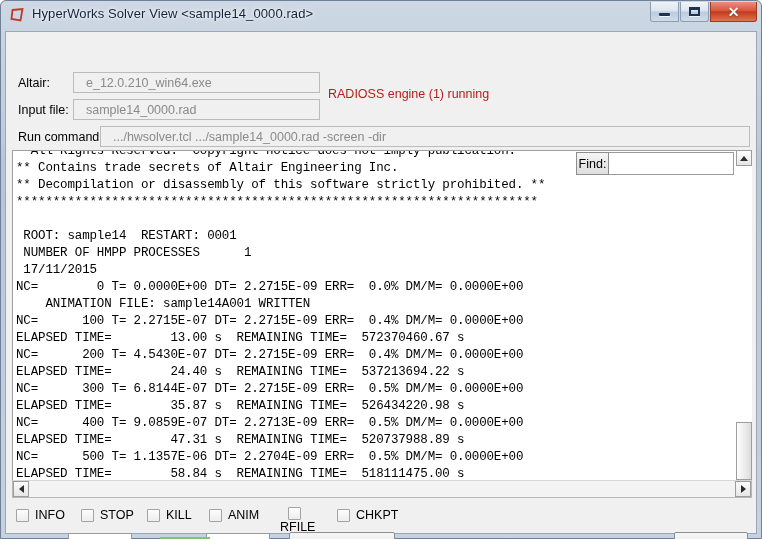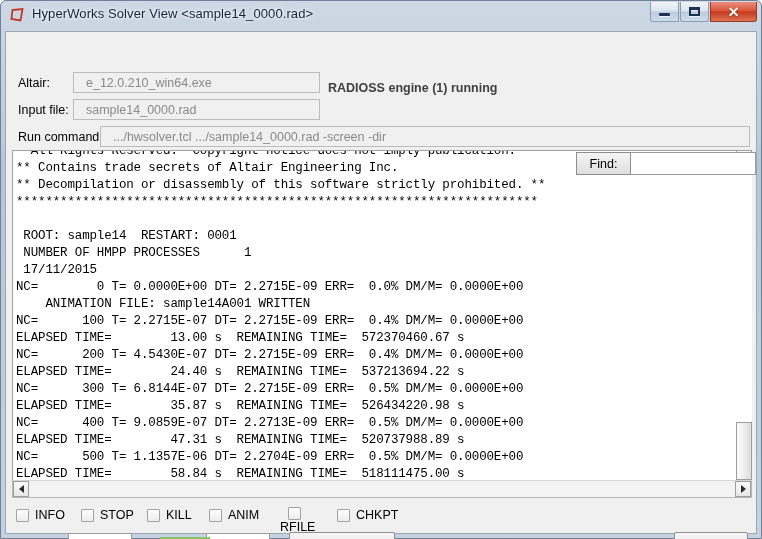--- a/index.html
+++ b/index.html
@@ -148,25 +148,24 @@
     overflow: hidden;
   }
   #lbl-solver { left: 12px; top: 44px; }
   #fld-solver { left: 67px; top: 40px; width: 247px; height: 21px; }
   #lbl-inputfile { left: 12px; top: 71px; }
   #fld-inputfile { left: 67px; top: 67px; width: 247px; height: 21px; }
   #lbl-runcommand { left: 12px; top: 98px; }
   #fld-runcommand { left: 94px; top: 94px; width: 650px; height: 21px; }
   #engine-status {
     position: absolute;
-    left: 322px; top: 49px;
-    font-size: 12.5px;
-    color: #404040;
+    left: 322px; top: 55px;
+    font-size: 12.5px;
+    color: #b91c1c;
     white-space: nowrap;
-    font-weight: bold;
   }
 
   
   #logbox {
     position: absolute;
     left: 6px; top: 118px;
     width: 740px;
     height: 348px;
     box-sizing: border-box;
     background: #ffffff;
@@ -250,21 +249,21 @@
 
   
   #findbar {
     position: absolute;
     left: 570px; top: 120px;
     display: flex;
     align-items: stretch;
     height: 23px;
   }
   #find-button {
-    width: 55px;
+    width: 33px;
     box-sizing: border-box;
     background: linear-gradient(to bottom, #f5f5f5, #dedede);
     border: 1px solid #8d8d8d;
     font-size: 12.5px;
     display: flex;
     align-items: center;
     justify-content: center;
     color: #000;
   }
   #find-input {

